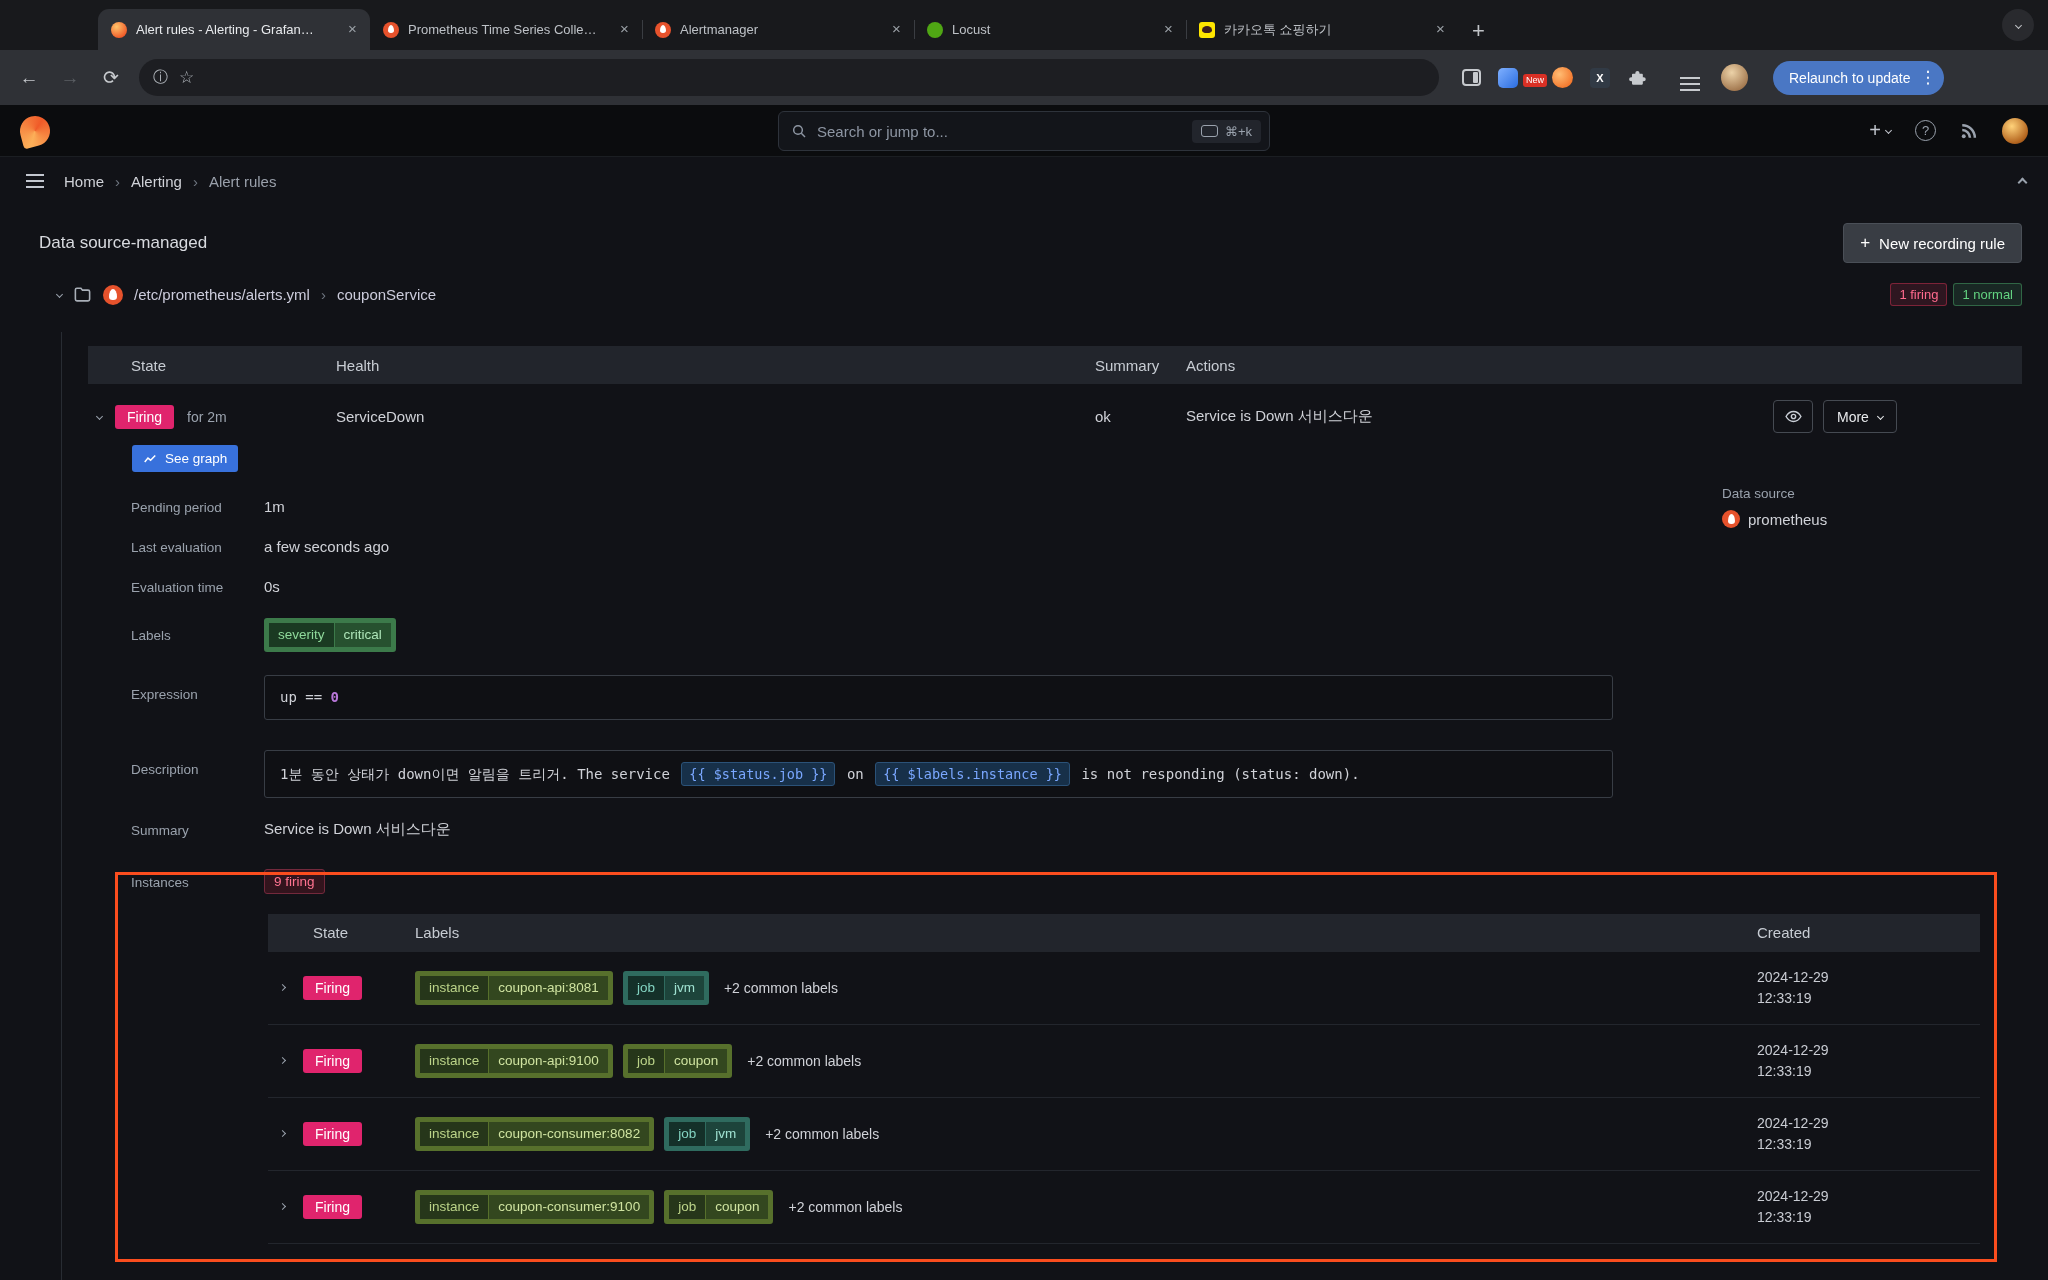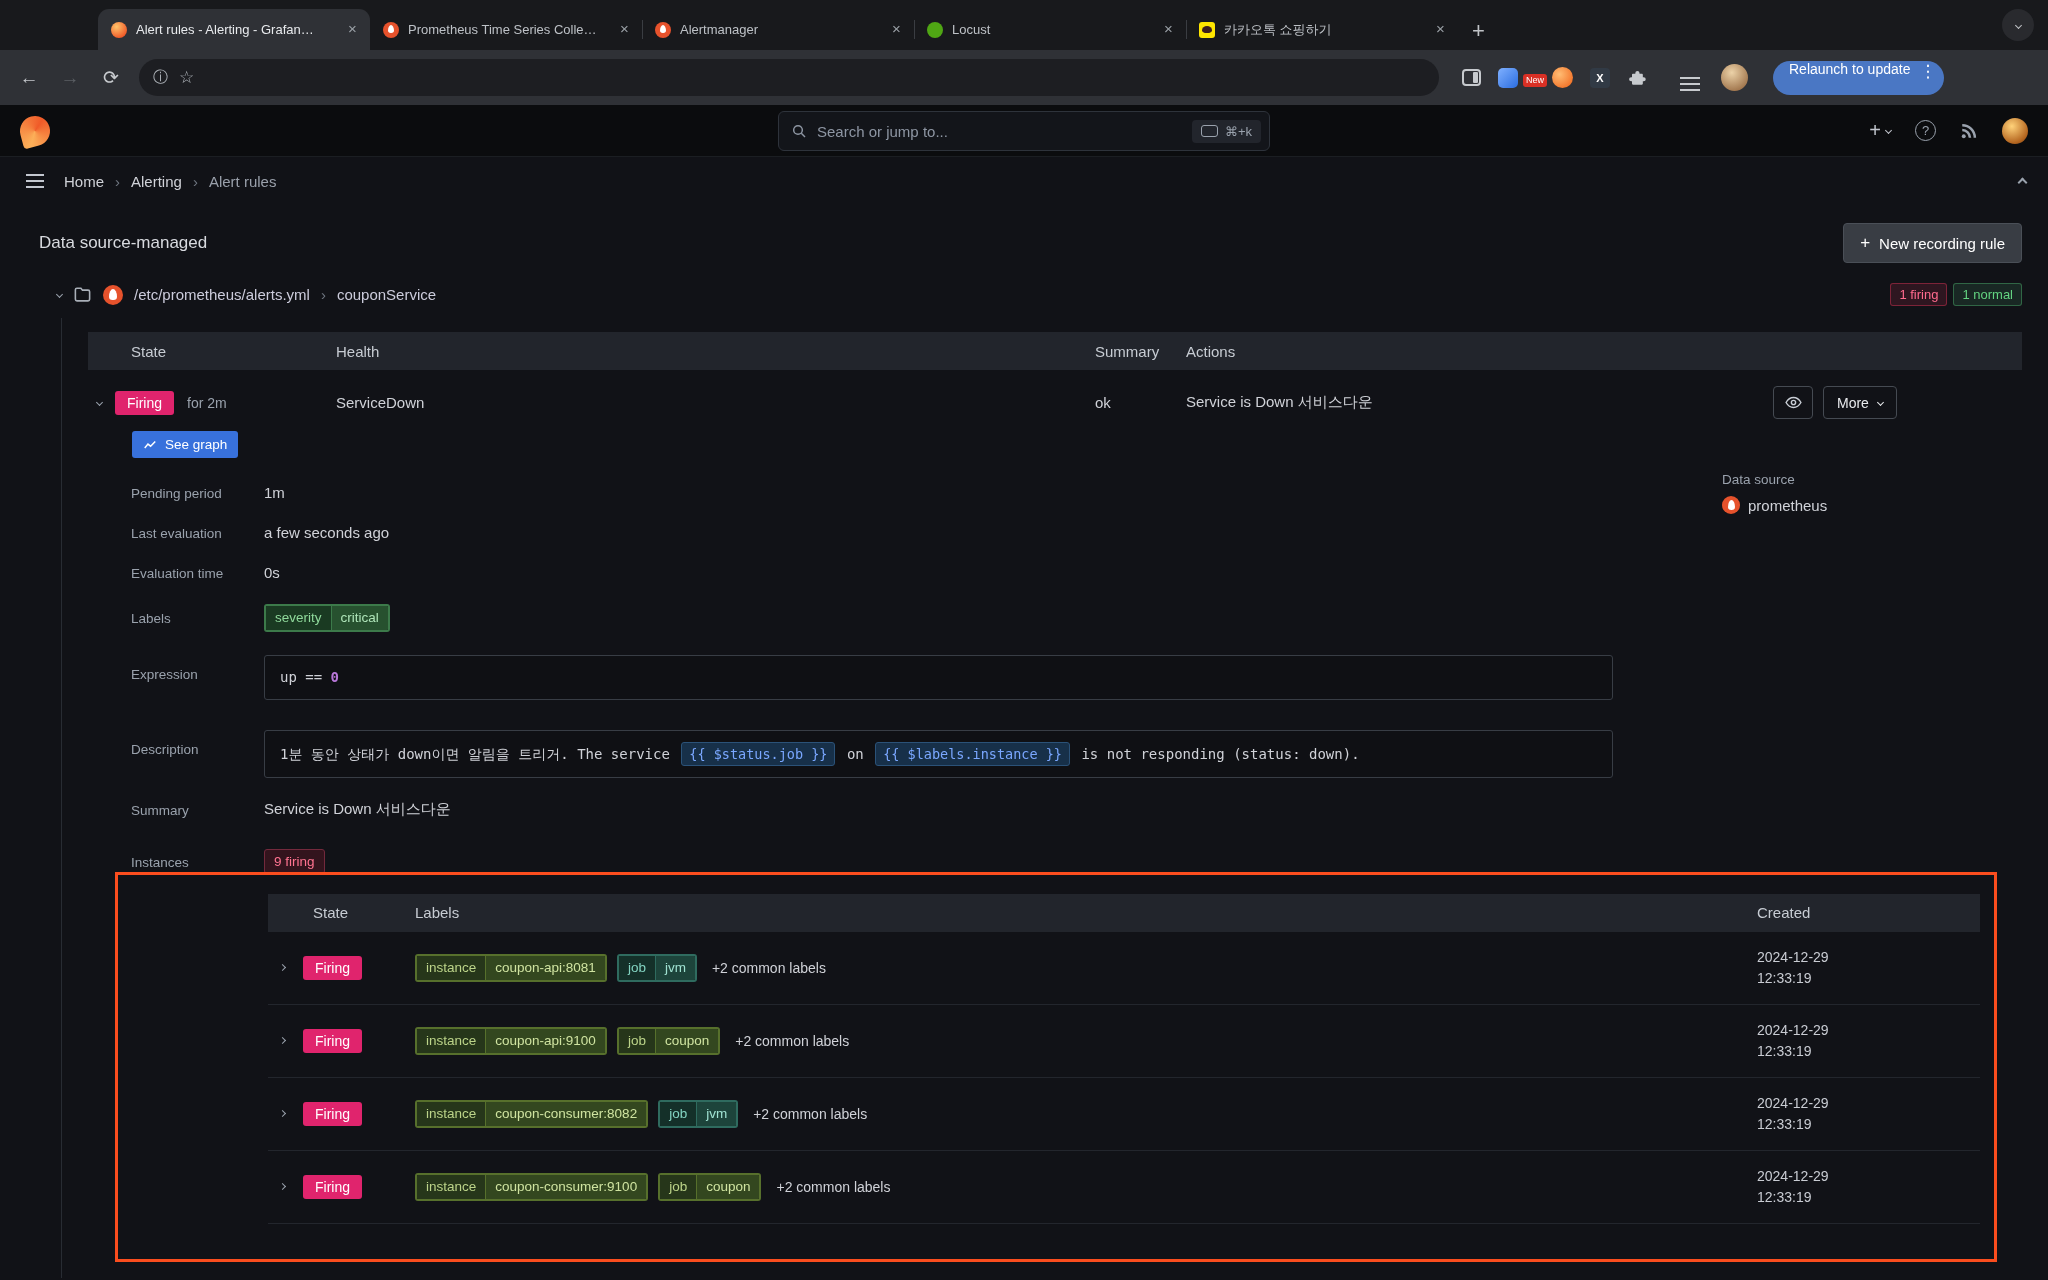--- a/index.html
+++ b/index.html
@@ -46,21 +46,21 @@
 .ic-sidepanel::after{content:"";position:absolute;right:1px;top:1px;bottom:1px;width:5px;background:#c7cace;border-radius:1px}
 .ic-blue{width:20px;height:20px;border-radius:5px;background:linear-gradient(135deg,#7fb0ff,#2b6de0)}
 .ic-gold{width:20px;height:20px;border-radius:5px;background:linear-gradient(135deg,#ffecb0,#e2b13a)}
 .ic-orange{width:21px;height:21px;border-radius:50%;background:radial-gradient(circle at 35% 35%,#ffbd74,#ef5f14)}
 .ic-dark{width:20px;height:20px;border-radius:4px;background:#313a45;color:#fff;font-size:11px;font-weight:bold;display:grid;place-items:center}
 .ext-new{position:relative}
 .ext-new .newbadge{position:absolute;left:50%;bottom:-9px;transform:translateX(-50%);
    background:#d93025;color:#fff;font-size:9px;line-height:1;padding:2px 3px;border-radius:3px;font-weight:normal}
 .ic-lines{width:20px;height:2px;background:#c7cace;box-shadow:0 6px 0 #c7cace,0 12px 0 #c7cace;margin-bottom:12px}
 .avatar-chrome{width:27px;height:27px;border-radius:50%;background:radial-gradient(circle at 40% 32%,#ecd2a8,#8a5a32);margin-left:6px}
-.relaunch{height:34px;background:#4a77c4;border-radius:17px;color:#fff;display:flex;align-items:flex-start;gap:9px;
+.relaunch{height:34px;background:#4a77c4;border-radius:17px;color:#fff;display:flex;align-items:center;gap:9px;
           padding:0 8px 0 16px;font-size:14px;margin-left:10px;flex:none}
 .relaunch .kebab{font-size:17px}
 
 
 .gf-topbar{height:52px;background:#0b0c0e;border-bottom:1px solid #1b1e22;display:flex;align-items:center;padding:0 20px;position:relative}
 .gf-logo{width:30px;height:30px;border-radius:50% 50% 50% 12%;background:conic-gradient(from 210deg,#fcb059,#f05a28 55%,#fcb059);transform:rotate(-15deg)}
 .gf-search{position:absolute;left:50%;top:6px;transform:translateX(-50%);width:492px;height:40px;background:#13151a;
            border:1px solid #2e333b;border-radius:6px;display:flex;align-items:center;gap:10px;padding:0 8px 0 12px}
 .gf-search input{flex:1;background:transparent;border:0;outline:0;color:#ccccdc;font:15px "Liberation Sans",sans-serif}
 .gf-search input::placeholder{color:#8e96a3}
@@ -81,21 +81,21 @@
 .collapse-ic{margin-left:auto;color:#9aa2ad}
 
 
 .content{padding:14px 26px 0 39px;position:relative}
 .heading-row{display:flex;justify-content:space-between;align-items:center;margin:4px 0 20px}
 .section-title{font-size:17px;font-weight:500;color:#d8dadf}
 .btn-secondary{display:inline-flex;align-items:center;gap:9px;background:#393d44;border:1px solid #4a4f57;
    border-radius:4px;height:40px;padding:0 16px;font-size:15px;color:#fff}
 .btn-secondary .plus{font-size:17px}
 
-.group-row{display:flex;align-items:center;gap:11px;padding-left:18px;margin-bottom:12px;color:#9aa2ad}
+.group-row{display:flex;align-items:center;gap:11px;padding-left:18px;margin-bottom:26px;color:#9aa2ad}
 .folder-ic{flex:none}
 .prom-ic{width:20px;height:20px;border-radius:50%;background:#e6522c;position:relative;flex:none}
 .prom-ic::after{content:"";position:absolute;left:6px;top:4px;width:8px;height:11px;background:#fff;border-radius:50% 50% 45% 45%/70% 70% 30% 30%}
 .group-path,.group-name{font-size:15px;color:#ccccdc}
 .group-badges{margin-left:auto;display:flex;gap:6px}
 .badge-count{font-size:13px;padding:3px 8px;border-radius:3px;border:1px solid transparent}
 .badge-count.firing{background:rgba(245,54,92,.13);color:#ff6b8e;border-color:rgba(245,54,92,.4)}
 .badge-count.normal{background:rgba(86,196,121,.13);color:#63d381;border-color:rgba(86,196,121,.4)}
 
 .rules-wrap{margin-left:22px;border-left:1px solid #282c33;padding:14px 0 40px 26px;min-height:960px}
@@ -115,21 +115,21 @@
 .see-graph-row{margin:12px 0 0 44px}
 .btn-see-graph{display:inline-flex;align-items:center;gap:8px;background:#3871dc;color:#fff;font-size:13.5px;
                padding:6px 11px;border-radius:3px;border:0}
 
 .details{position:relative;padding:26px 0 0 43px}
 .detail-row{display:flex;align-items:center;margin-bottom:23px}
 .detail-row.top{align-items:flex-start}
 .detail-label{width:133px;flex:none;font-size:13.5px;color:#9aa2ad;padding-top:2px}
 .detail-value{font-size:15px;color:#d0d2d8}
 
-.chip{display:inline-flex;border-radius:3px;overflow:hidden;font-size:13.5px;border:2px solid #fde047;line-height:1}
+.chip{display:inline-flex;border-radius:3px;overflow:hidden;font-size:13.5px;border:5px solid #fde047;line-height:1}
 .chip .k,.chip .v{padding:5px 9px}
 .chip-green{border-color:#3c7a4a}
 .chip-green .k{background:#1a3a22;color:#8fd99b}
 .chip-green .v{background:#27512f;color:#aee4b8;border-left:1px solid #3c7a4a}
 .chip-olive{border-color:#57702c}
 .chip-olive .k{background:#26361a;color:#bcd489}
 .chip-olive .v{background:#33471f;color:#cfe3a0;border-left:1px solid #57702c}
 .chip-teal{border-color:#2f6b5f}
 .chip-teal .k{background:#143029;color:#83d4c2}
 .chip-teal .v{background:#1d443b;color:#9fe1d1;border-left:1px solid #2f6b5f}

